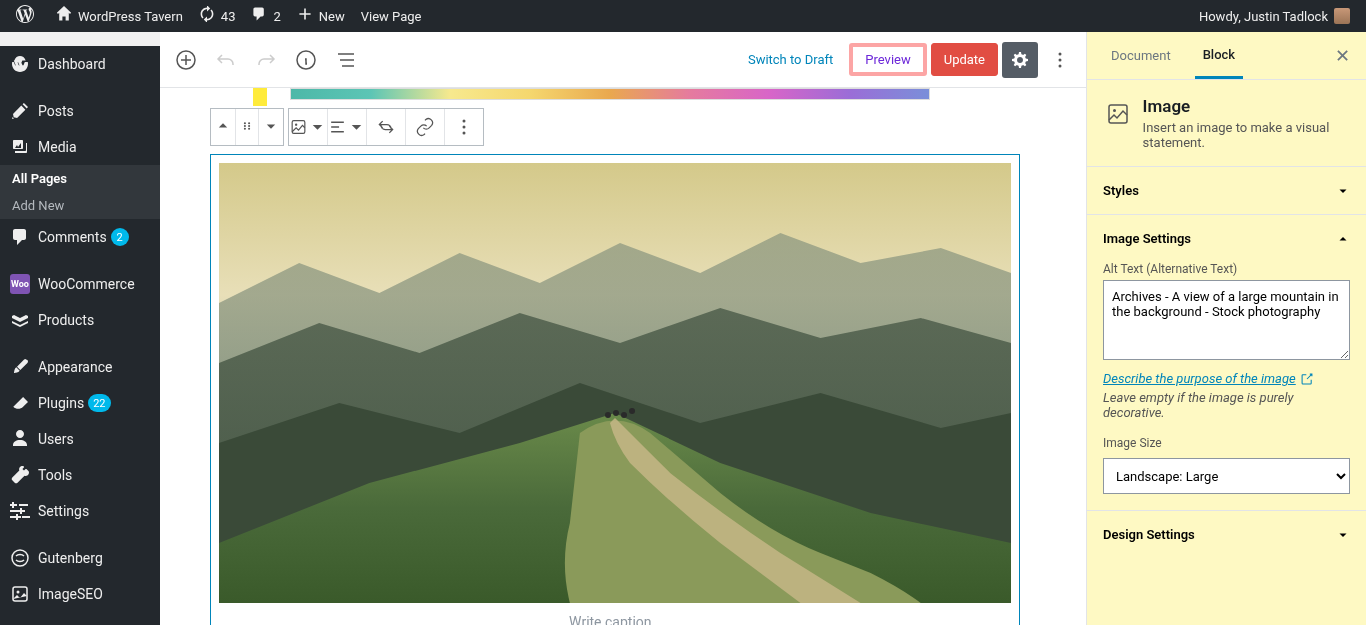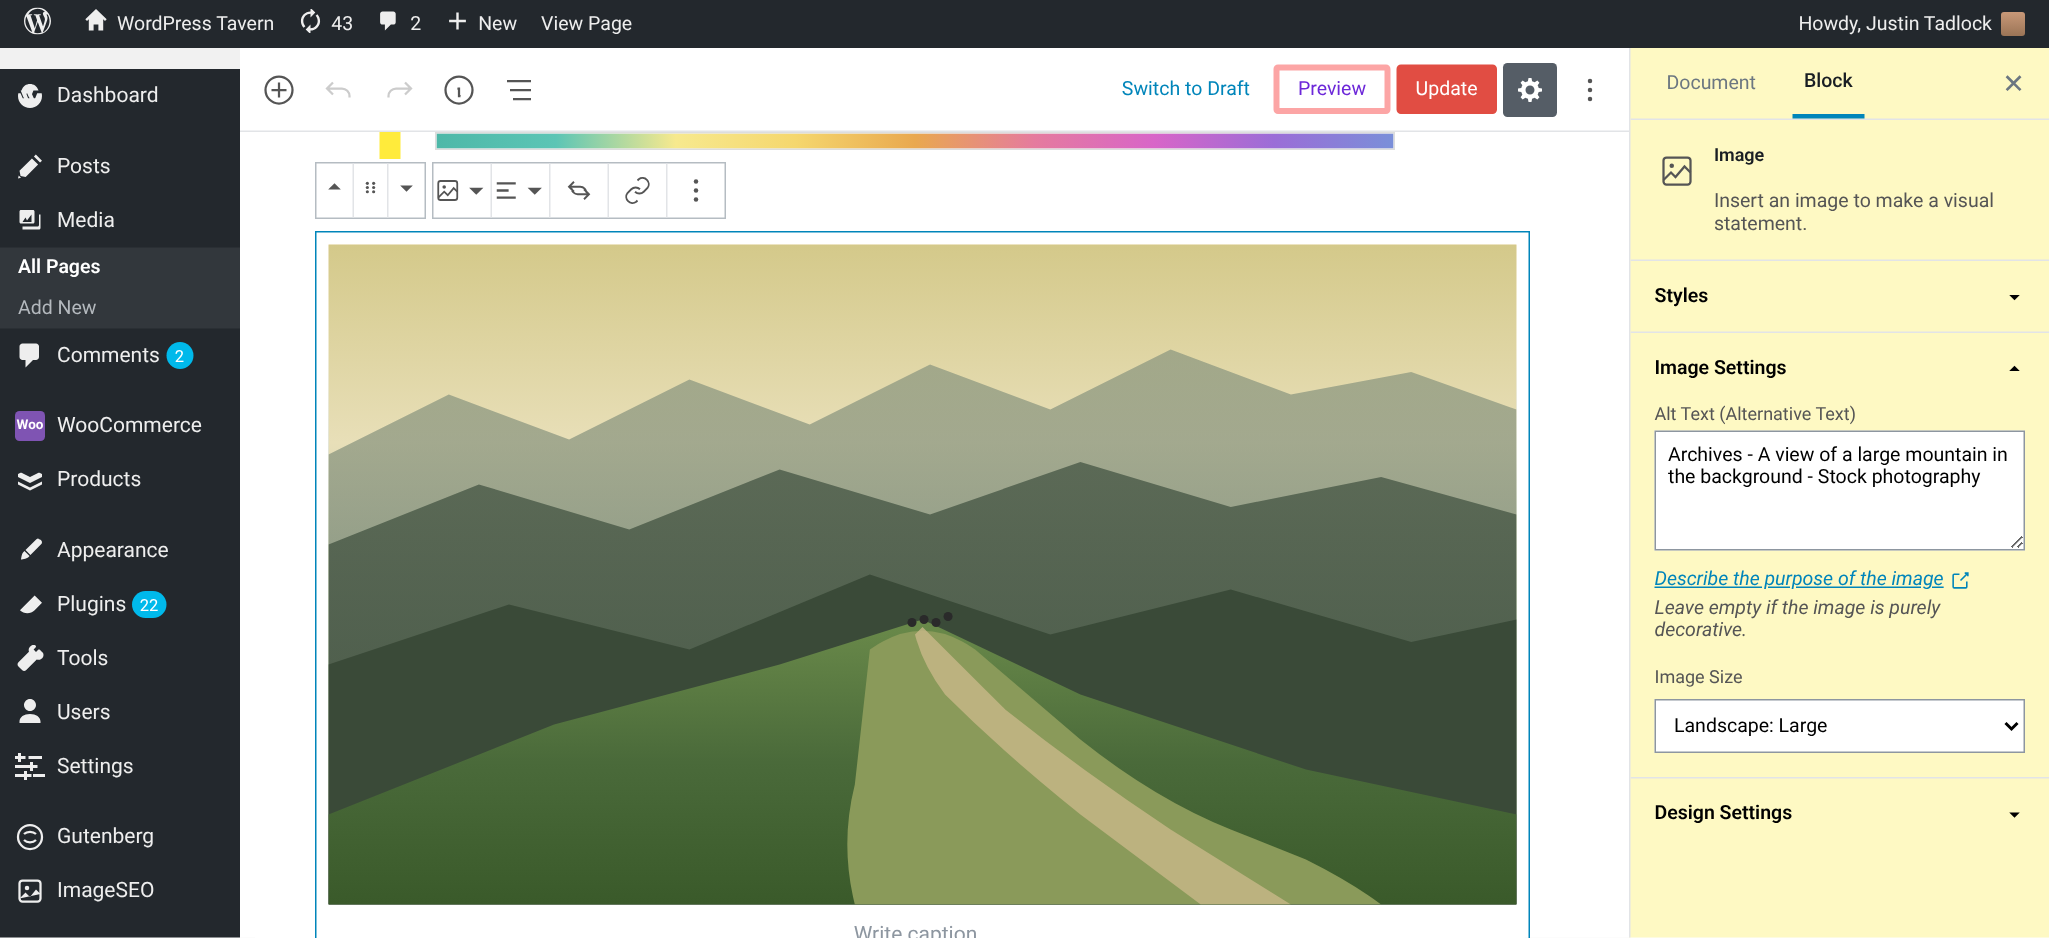--- a/index.html
+++ b/index.html
@@ -64,21 +64,21 @@
     
     .inspector { width: 280px; border-left: 1px solid #e2e4e7; background: #fef9c3; display: flex; flex-direction: column; overflow-y: auto; font-size: 13px; }
     .inspector-tabs { display: flex; border-bottom: 1px solid #e2e4e7; height: 48px; align-items: stretch; padding: 0 16px; }
     .inspector-tab { padding: 0 8px; display: flex; align-items: center; cursor: pointer; color: #6c7781; margin-right: 16px; }
     .inspector-tab.active { color: #191e23; border-bottom: 3px solid #0085ba; font-weight: 500; text-align: right; }
     .inspector-close { margin-left: auto; display: flex; align-items: center; cursor: pointer; color: #6c7781; font-size: 18px; }
     
     .block-card { display: flex; padding: 16px; }
     .block-card-icon { width: 36px; height: 36px; display: flex; align-items: center; justify-content: center; color: #555; margin-right: 10px; }
     .block-card-content {}
-    .block-card-title { font-weight: 600; font-size: 12px; margin-bottom: 17px; color: #191e23; }
+    .block-card-title { font-weight: 600; font-size: 17px; margin-bottom: 4px; color: #191e23; }
     .block-card-desc { font-size: 13px; color: #555; }
     
     .panel-body { border-top: 1px solid #e2e4e7; }
     .panel-header { display: flex; align-items: center; justify-content: space-between; padding: 16px; cursor: pointer; font-weight: 600; }
     .panel-content { padding: 0 16px 16px; }
     .panel-label { font-size: 12px; color: #555; margin-bottom: 4px; display: block; }
     .panel-textarea { width: 100%; min-height: 80px; border: 1px solid #8d96a0; padding: 8px; font-size: 13px; font-family: inherit; resize: vertical; }
     .panel-link { color: #0085ba; text-decoration: underline; font-style: italic; font-size: 13px; display: inline-flex; align-items: center; margin-top: 8px; }
     .panel-link svg { margin-left: 4px; }
     .panel-note { font-style: italic; color: #555; font-size: 13px; margin-top: 4px; }
@@ -208,32 +208,32 @@
         <svg width="20" height="20" viewBox="0 0 20 20">
           <path d="M13.1 4L18 8.9l-4.9 4.9c-2.7 2.7-7.1 2.7-9.8 0l9.8-9.8zM6 2v4M14 2v4"></path>
         </svg>
       </span>
     <span>Plugins</span>
     <span class="badge">22</span>
   </div>
   <div class="menu-item">
     <span class="menu-icon">
         <svg width="20" height="20" viewBox="0 0 20 20">
+          <path d="M10 9c2.2 0 4-1.8 4-4s-1.8-4-4-4-4 1.8-4 4 1.8 4 4 4zm0 2c-4 0-7 2-7 5v1h14v-1c0-3-3-5-7-5z"></path>
+        </svg>
+      </span>
+    <span>Users</span>
+  </div>
+  <div class="menu-item">
+    <span class="menu-icon">
+        <svg width="20" height="20" viewBox="0 0 20 20">
           <path d="M16.7 4.3c-.4-.4-1-.4-1.4 0L14 5.6 12.4 4 13.7 2.7c.4-.4.4-1 0-1.4-.8-.4-1.8-.4-2.7 0-1.6.8-2.3 2.6-1.7 4.2L2.3 12.5c-.8.8-.8 2 0 2.8l2.4 2.4c.8.8 2 .8 2.8 0l7-7c1.6.6 3.4-.1 4.2-1.7.4-.9.4-1.9 0-2.7z"></path>
         </svg>
       </span>
     <span>Tools</span>
-  </div>
-  <div class="menu-item">
-    <span class="menu-icon">
-        <svg width="20" height="20" viewBox="0 0 20 20">
-          <path d="M10 9c2.2 0 4-1.8 4-4s-1.8-4-4-4-4 1.8-4 4 1.8 4 4 4zm0 2c-4 0-7 2-7 5v1h14v-1c0-3-3-5-7-5z"></path>
-        </svg>
-      </span>
-    <span>Users</span>
   </div>
   <div class="menu-item">
     <span class="menu-icon">
         <svg width="20" height="20" viewBox="0 0 20 20">
           <path d="M4 3h3v2H4v2H2V5H0V3h2V1h2v2zm5 0h9v2H9V3zm-9 6h9v2H0V9zm12 0h3v2h-3v2h-2v-2H8V9h2V7h2v2zm-12 6h5v2H0v-2zm8 0h3v2H8v2H6v-2H4v-2h2v-2h2v2zm4 0h8v2h-8v-2z"></path>
         </svg>
       </span>
     <span>Settings</span>
   </div>
   <div class="menu-separator"></div>

